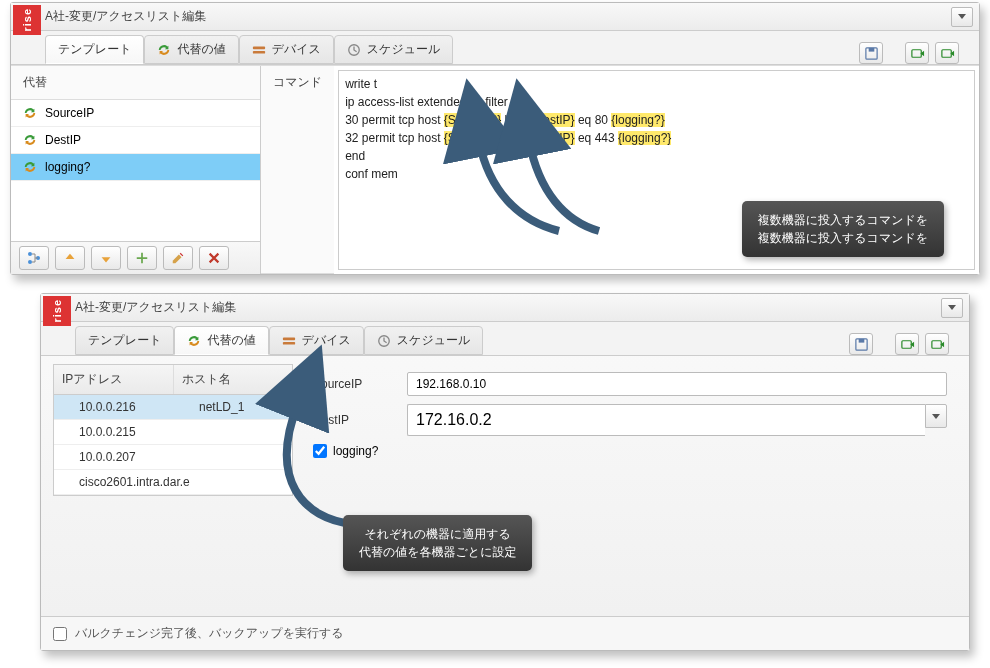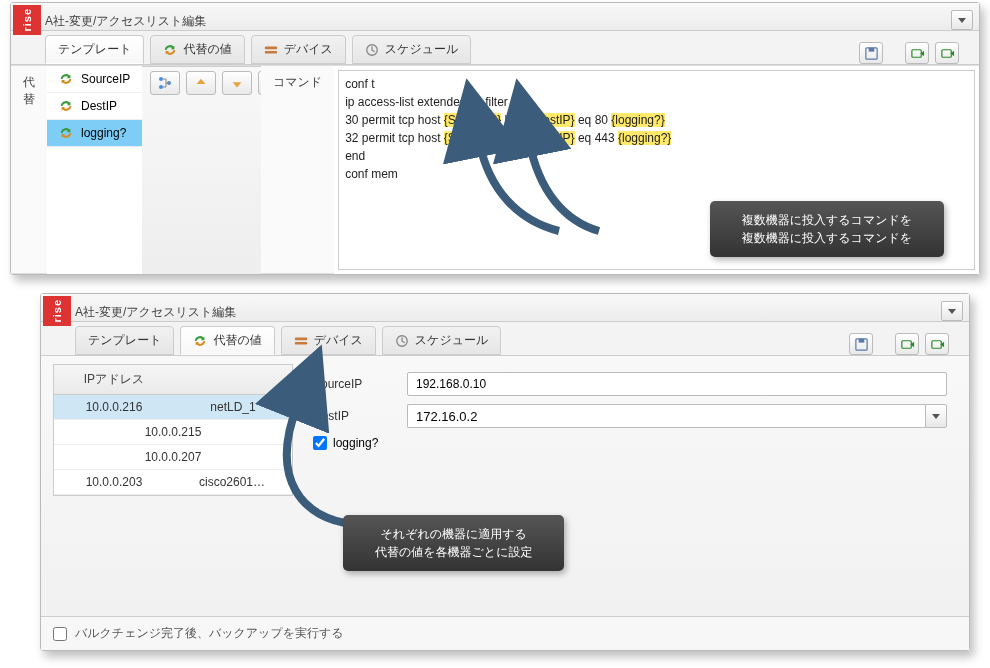--- a/index.html
+++ b/index.html
@@ -1,64 +1,64 @@
 <!DOCTYPE html>
 <html><head>
 <meta charset="utf-8">
 <style>
 * { box-sizing: border-box; margin: 0; padding: 0; }
 body { font-family: "Meiryo", Arial, sans-serif; font-size: 12px; background: #fff; width: 990px; }
 .window { border: 1px solid #bbb; background: linear-gradient(#fafafa,#f0f0f0); box-shadow: 4px 6px 10px rgba(0,0,0,0.25); margin: 2px 10px 18px 10px; position: relative; border-radius: 3px; }
 .brand { position: absolute; left: 2px; top: 2px; width: 28px; height: 30px; background:#d33; color:#fff; font-weight:bold; font-size:11px; display:flex; align-items:center; justify-content:center; letter-spacing:1px; writing-mode: sideways-lr; }
-.titlebar { display:flex; align-items:flex-end; height:28px; padding:0 6px 0 34px; border-bottom:1px solid #ccc; background:linear-gradient(#f8f8f8,#ececec); }
+.titlebar { display:flex; align-items:center; height:28px; padding:0 6px 0 34px; border-bottom:1px solid #ccc; background:linear-gradient(#f8f8f8,#ececec); }
 .title-text { color:#444; font-size:12px; }
 .title-combo-btn { margin-left:auto; width:22px; height:20px; border:1px solid #bbb; border-radius:2px; background:linear-gradient(#fff,#e8e8e8); display:flex; align-items:center; justify-content:center; cursor:pointer;}
 .tiny-tri { width:0;height:0;border-left:4px solid transparent;border-right:4px solid transparent;border-top:5px solid #555;}
-.tabbar { display:flex; align-items:flex-end; height:34px; padding:0 16px 0 34px; border-bottom:1px solid #ccc; background:#f3f3f3; gap:6px;}
+.tabbar { display:flex; align-items:flex-end; height:34px; padding:0 16px 0 34px; border-bottom:1px solid #ccc; background:#f3f3f3; gap:0;}
 .tab { display:flex; align-items:center; gap:6px; padding:5px 12px; border:1px solid #ccc; border-bottom:1px solid #fff; background:linear-gradient(#fff,#f7f7f7); border-radius:4px 4px 0 0; cursor:pointer; color:#333;}
 .tab.inactive { background:linear-gradient(#f1f1f1,#e6e6e6); border-bottom:1px solid #ccc; }
 .tab-icons { margin-left:auto; display:flex; gap:6px; align-items:center; padding-right:4px;}
 .smbtn { width:24px; height:22px; border:1px solid #bbb; border-radius:3px; background:linear-gradient(#fff,#e9e9e9); display:flex; align-items:center; justify-content:center; cursor:pointer;}
 .smbtn.green { color:#2a8a2a;}
 .smbtn svg { width:15px; height:15px; }
 .body-split { display:flex; padding:0; border-top:1px solid #ddd; }
-.left-col { width:250px; border-right:1px solid #ccc; background:#fff; display:flex; flex-direction:row; }
+.left-col { width:250px; border-right:1px solid #ccc; background:#fff; display:flex; flex-direction:column; }
 .right-col { flex:1; display:flex; flex-direction:row; background:#fff; }
 .col-header { padding:8px 12px; color:#444; border-bottom:1px solid #ddd; background:#fafafa; }
 .sub-list { flex:1; background:#fff; }
 .sub-item { display:flex; align-items:center; gap:8px; padding:6px 12px; border-bottom:1px solid #eee; cursor:pointer;}
 .sub-item.selected { background:#7ecdf7; }
 .refresh-ic { width:14px; height:14px; display:inline-block; }
 .refresh-ic svg { width:14px; height:14px; }
 .toolbar { display:flex; gap:6px; padding:4px 8px; border-top:1px solid #ccc; background:linear-gradient(#f8f8f8,#eee); }
 .toolbar .tbtn { width:30px; height:24px; border:1px solid #bbb; border-radius:3px; background:linear-gradient(#fff,#e9e9e9); display:flex; align-items:center; justify-content:center; cursor:pointer;}
 .cmd-area { flex:1; border:1px solid #ccc; margin:4px; padding:4px 6px; font-family: Arial, sans-serif; font-size:12px; line-height:1.5; background:#fff; color:#222; position:relative; min-height:200px;}
 .hl { background:#ffe96b; }
-.callout { position:absolute; background:linear-gradient(#555,#333); color:#fff; padding:10px 32px; border-radius:5px; font-size:12px; line-height:1.5; box-shadow:2px 3px 6px rgba(0,0,0,0.3); text-align:center;}
+.callout { position:absolute; background:linear-gradient(#555,#333); color:#fff; padding:10px 16px; border-radius:5px; font-size:12px; line-height:1.5; box-shadow:2px 3px 6px rgba(0,0,0,0.3); text-align:center;}
 .arrow { position:absolute; }
 .arrow svg { overflow:visible; }
 
 .w2-body { padding:8px 12px 12px 12px; }
-.grid { border:1px solid #ccc; background:#fff; width:240px;text-align:center; }
+.grid { border:1px solid #ccc; background:#fff; width:240px; }
 .grid-header { display:flex; background:linear-gradient(#f5f5f5,#eaeaea); border-bottom:1px solid #ccc; }
 .grid-header div { padding:6px 8px; color:#444; border-right:1px solid #ddd; }
 .grid-header div:last-child { border-right:none; }
 .gc-ip { width:120px; }
 .gc-host { flex:1; }
 .grid-row { display:flex; border-bottom:1px solid #eee; cursor:pointer;}
 .grid-row div { padding:5px 25px; color:#333; overflow:hidden; white-space:nowrap; text-overflow:ellipsis;}
 .grid-row div:first-child { width:120px; }
 .grid-row div:last-child { flex:1; }
 .grid-row.selected { background:#cfe6f5; }
 .form { flex:1; padding:0 10px; position:relative; }
 .form-row { display:flex; align-items:center; margin:8px 0; gap:14px;}
 .form-label { width:80px; color:#333; text-align:left; }
 .form-input { flex:1; height:24px; border:1px solid #bbb; border-radius:2px; padding:3px 8px; font-size:12px; background:#fff;}
 .form-combo { flex:1; display:flex; }
-.form-combo input { flex:1; height:24px; border:1px solid #bbb; border-right:none; border-radius:2px 0 0 2px; padding:11px 8px; font-size:13px;}
+.form-combo input { flex:1; height:32px; border:1px solid #bbb; border-right:none; border-radius:2px 0 0 2px; padding:11px 8px; font-size:16px;}
 .form-combo .dd { width:22px; height:24px; border:1px solid #bbb; border-radius:0 2px 2px 0; background:linear-gradient(#fff,#e8e8e8); display:flex; align-items:center; justify-content:center; cursor:pointer;}
 .chk-row { display:flex; align-items:center; gap:6px; margin:8px 0;}
 .chk-row input { width:14px; height:14px; }
 .footer { border-top:1px solid #ccc; padding:8px 12px; display:flex; align-items:center; gap:8px; color:#555; background:#f7f7f7;}
 .footer input { width:14px; height:14px; }
 .upper-flex { display:flex; gap:10px; align-items:flex-start; position:relative; min-height:240px;}
 </style>
 </head>
 <body>
 
@@ -177,21 +177,21 @@
         <div class="tbtn">
             <svg viewBox="0 0 16 16" width="14" height="14">
               <path d="M3 3l10 10M13 3L3 13" stroke="#c0392b" stroke-width="2.5"></path>
             </svg>
           </div>
       </div>
     </div>
     <div class="right-col">
       <div class="col-header">コマンド</div>
       <div class="cmd-area">
-        <div><span>conf t</span></div>
+        <div><span>write t</span></div>
         <div><span>ip access-list extended lvi-filter</span></div>
         <div>
           <span>30 permit tcp host </span><span class="hl">{SourceIP}</span><span> host </span><span class="hl">{DestIP}</span><span> eq 80 </span><span class="hl">{logging?}</span>
         </div>
         <div>
           <span>32 permit tcp host </span><span class="hl">{SourceIP}</span><span> host </span><span class="hl">{DestIP}</span><span> eq 443 </span><span class="hl">{logging?}</span>
         </div>
         <div><span>end</span></div>
         <div><span>conf mem</span></div>
 
@@ -273,33 +273,33 @@
           </svg>
         </div>
     </div>
   </div>
 
   <div class="w2-body">
     <div class="upper-flex">
       <div class="grid">
         <div class="grid-header">
           <div class="gc-ip">IPアドレス</div>
+          <div class="gc-host">ホスト名</div>
         </div>
         <div class="grid-row selected">
           <div>10.0.0.216</div>
           <div>netLD_1</div>
         </div>
         <div class="grid-row">
           <div>10.0.0.215</div>
         </div>
         <div class="grid-row">
           <div>10.0.0.207</div>
         </div>
         <div class="grid-row">
-          <div>10.0.0.203</div>
           <div>cisco2601.intra.dar.e</div>
         </div>
       </div>
 
       <div class="form">
         <div class="form-row">
           <div class="form-label">SourceIP</div>
           <input class="form-input" value="192.168.0.10" style="">
         </div>
         <div class="form-row">

